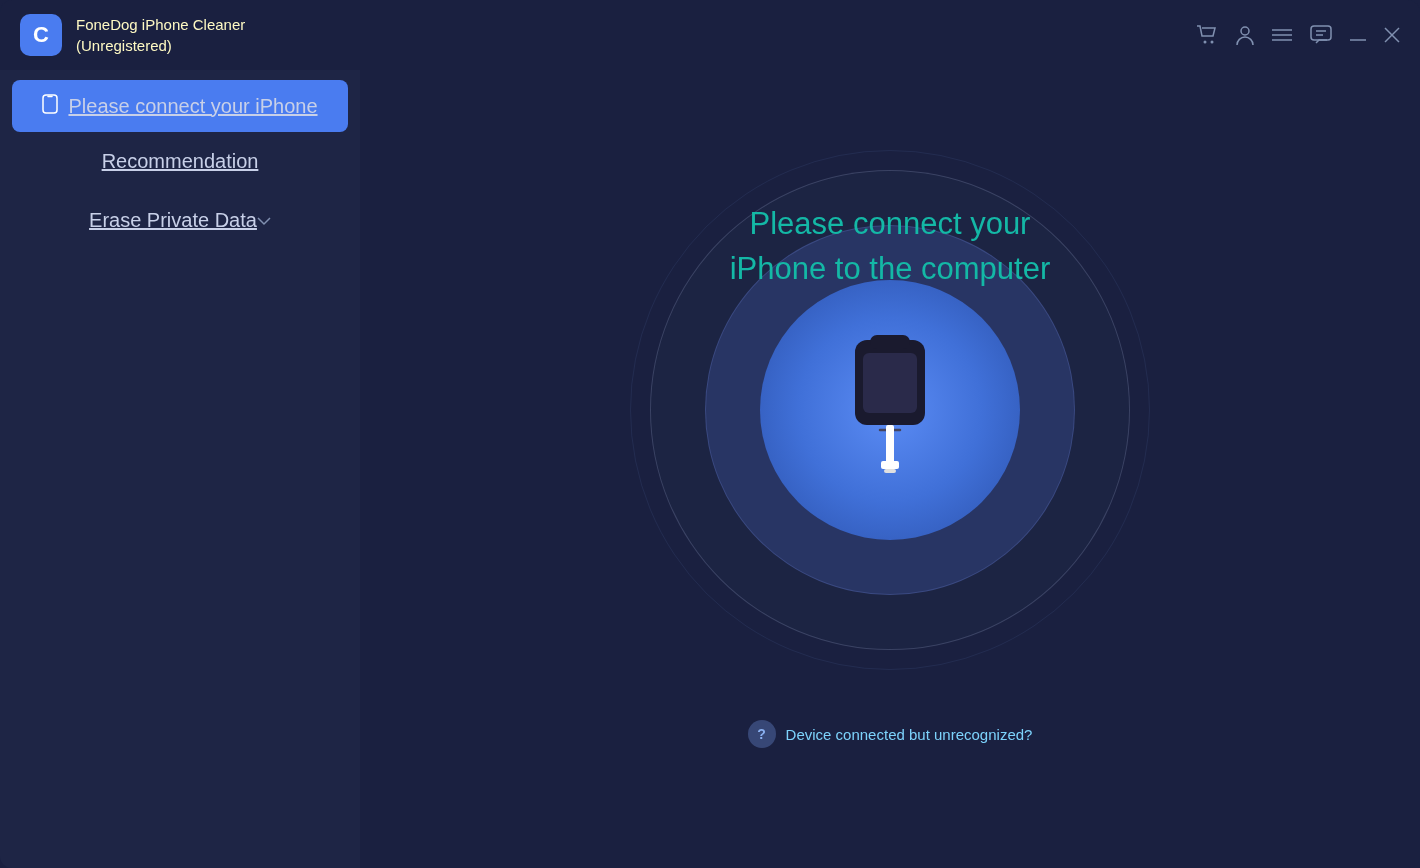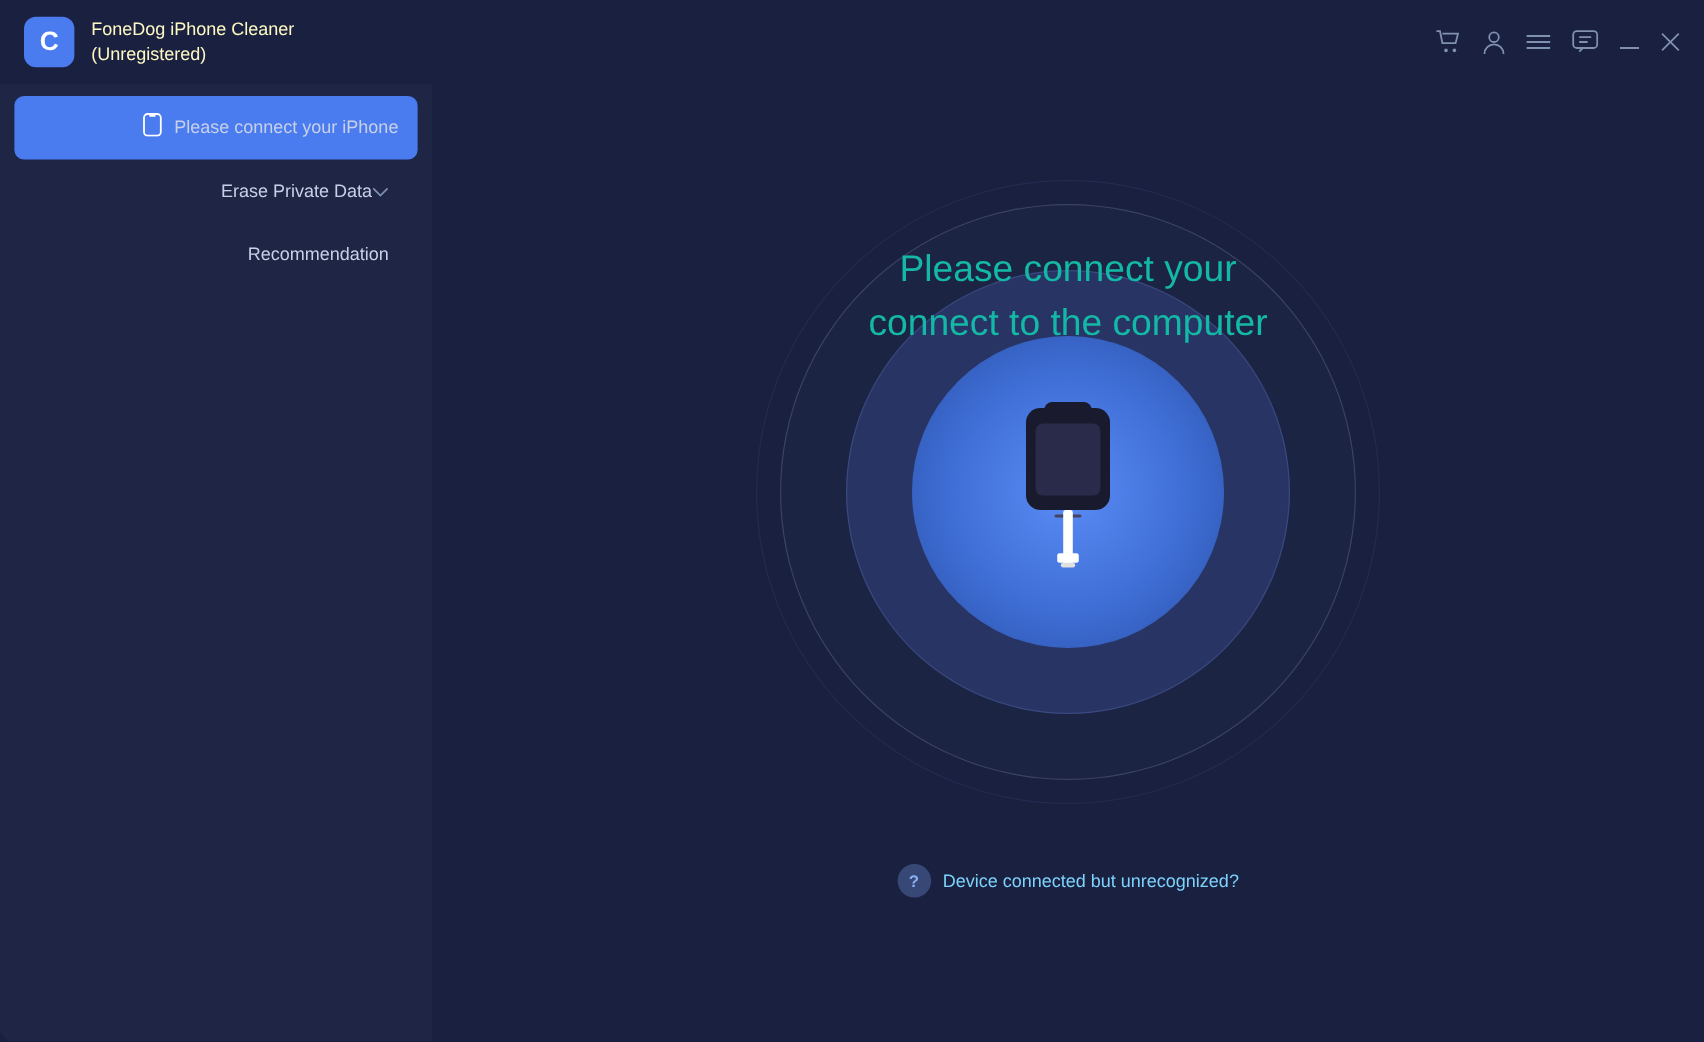--- a/index.html
+++ b/index.html
@@ -77,26 +77,27 @@
     .sidebar {
       width: 360px;
       background: #1e2545;
       padding: 10px 0;
       flex-shrink: 0;
     }
 
     .sidebar-item {
       display: flex;
       align-items: center;
-      justify-content: flex-end;
+      justify-content: center;
       padding: 18px 24px;
       color: #c8d0e8;
-      font-size: 15px;
+      font-size: 20px;
       cursor: pointer;
       border-radius: 0;
+      text-decoration: underline;
     }
 
     .sidebar-item.active {
       background: #4a7cf0;
       border-radius: 8px;
       margin: 0 12px;
       padding: 14px 16px;
     }
 
     .sidebar-item-left {
@@ -277,47 +278,47 @@
           </svg>
         </span>
         <span>Please connect your iPhone</span>
       </div>
     </div>
 
 
 
     <div class="sidebar-item" style="margin: 0 12px; border-radius: 8px;">
       <div class="sidebar-item-left">
+        <span>Recommendation</span>
+      </div>
+    </div>
+
+    <div class="sidebar-item" style="margin: 0 12px; border-radius: 8px;">
+      <div class="sidebar-item-left">
         <span>Erase Private Data</span>
       </div>
       <span class="sidebar-chevron">
         <svg width="14" height="9" viewBox="0 0 14 9" fill="none" stroke="#8090b0" stroke-width="1.5">
           <polyline points="1,1 7,7 13,1"></polyline>
         </svg>
       </span>
     </div>
 
-    <div class="sidebar-item" style="margin: 0 12px; border-radius: 8px;">
-      <div class="sidebar-item-left">
-        <span>Recommendation</span>
-      </div>
-    </div>
-
   </div>
 
   <div class="content">
 
     <div class="circles-container">
 
       <div class="circle-outer"></div>
 
       <div style="position:absolute; top: 52px; left: 50%; transform: translateX(-50%); text-align:center; z-index:10; width: 340px;">
         <div style="color:#14b8a6; font-size:31px; font-weight:500; line-height:1.45;">
           <span>Please connect your</span><br>
-          <span>connect to the computer</span>
+          <span>iPhone to the computer</span>
         </div>
       </div>
 
       <div class="circle-middle"></div>
 
       <div class="circle-inner">
 
         <svg class="device-svg" viewBox="0 0 120 150">
 
           <rect x="25" y="5" width="70" height="85" rx="12" fill="#1a1a2e"></rect>

